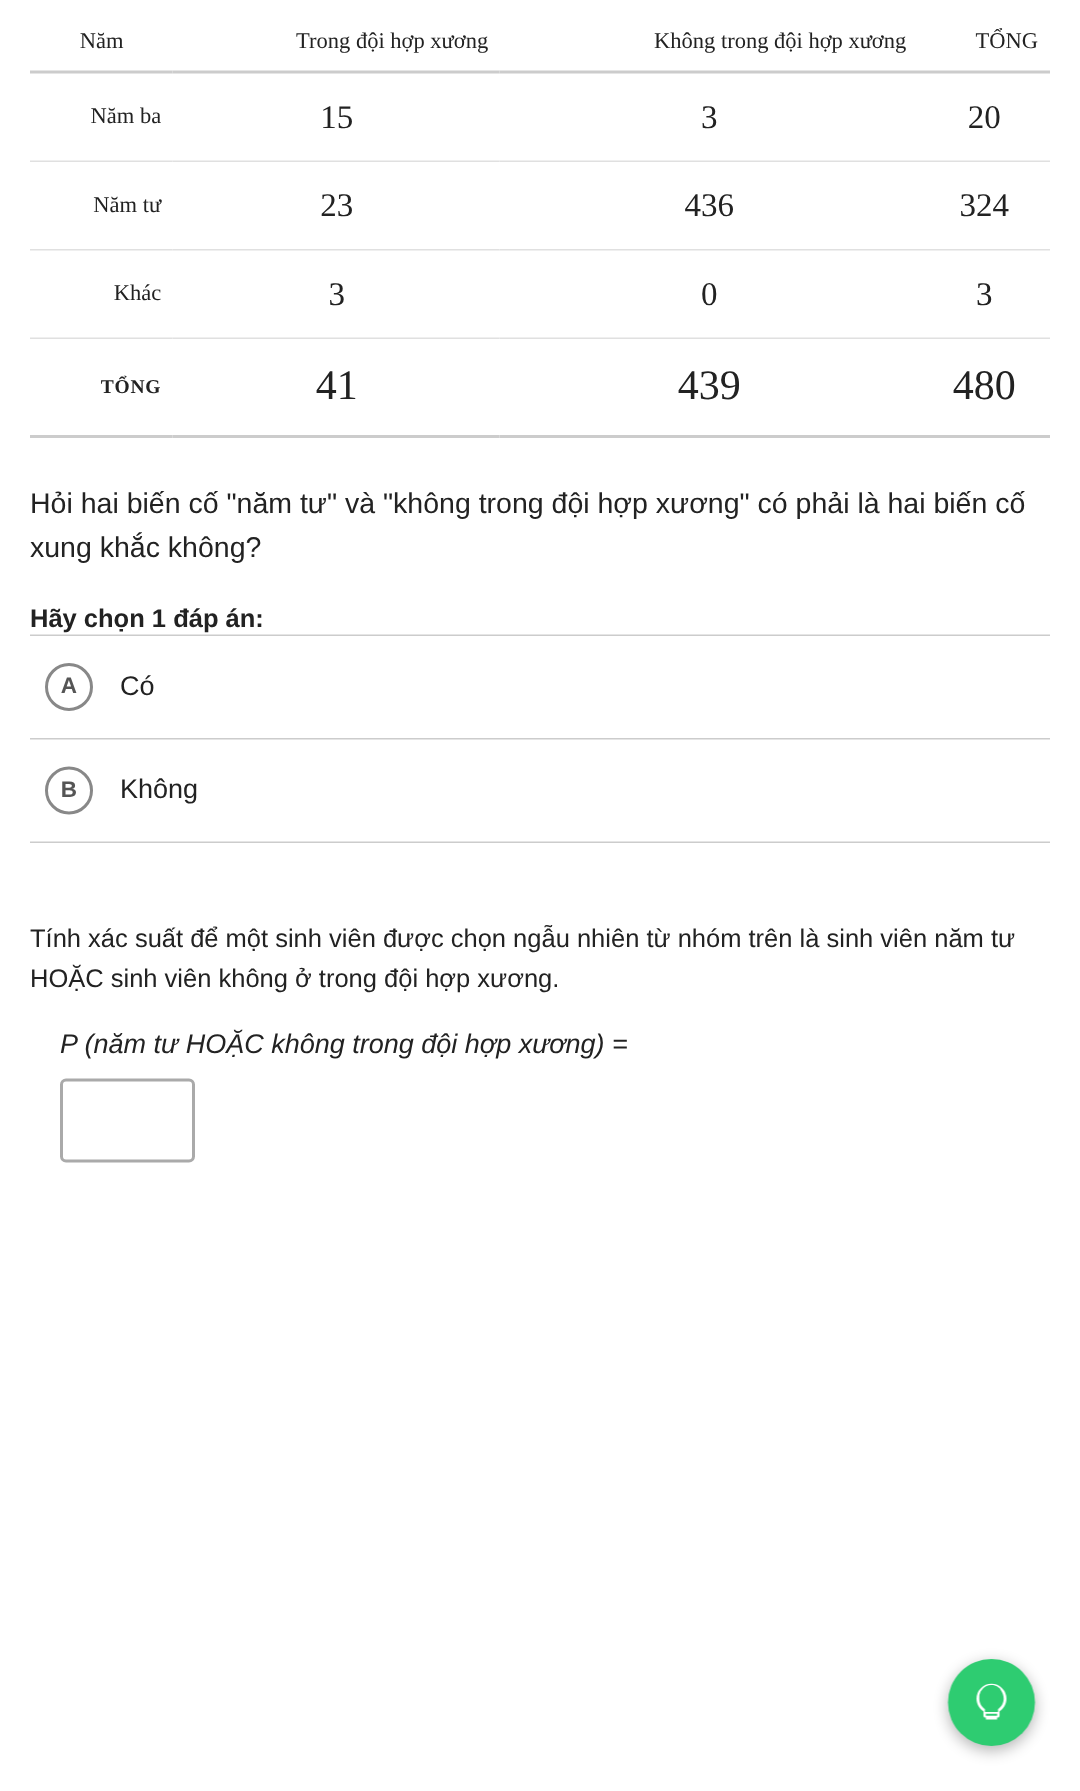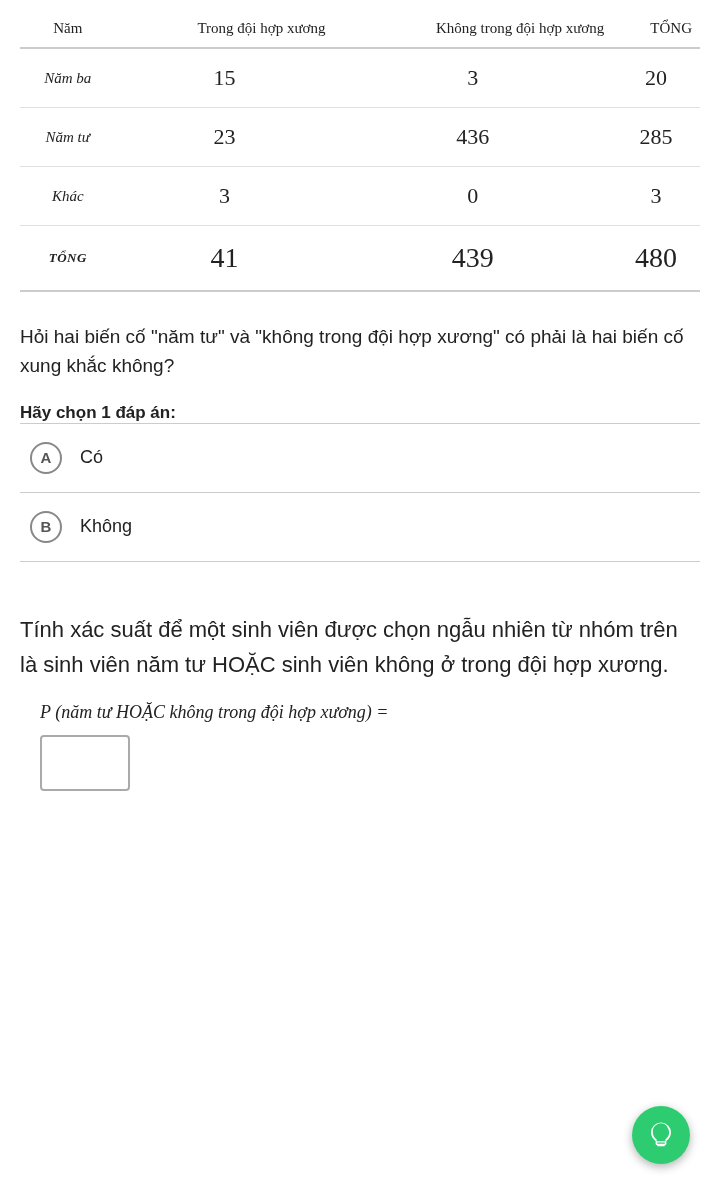--- a/index.html
+++ b/index.html
@@ -38,24 +38,23 @@
     }
 
     tbody tr td {
       padding: 16px 8px;
       text-align: center;
       font-size: 22px;
       border-bottom: 1px solid #e0e0e0;
     }
 
     tbody tr td:first-child {
-      text-align: center;
+      text-align: right;
       font-size: 15px;
       vertical-align: middle;
-      font-style: italic;
     }
 
     tbody tr.total-row td {
       font-size: 28px;
     }
 
     tbody tr.total-row td:first-child {
       font-size: 13px;
       font-weight: bold;
       text-transform: uppercase;
@@ -112,29 +111,29 @@
       flex-shrink: 0;
       color: #555;
     }
 
     
     .second-question {
       padding: 30px 20px 10px 20px;
     }
 
     .second-question-text {
-      font-size: 22px;
+      font-size: 17px;
       line-height: 1.6;
       font-family: Arial, sans-serif;
       margin-bottom: 20px;
     }
 
     .formula-line {
       font-size: 18px;
-      font-family: Liberation Serif, serif;
+      font-family: Liberation Sans, sans-serif;
       font-style: italic;
       padding: 0 20px;
       margin-bottom: 12px;
     }
 
     .answer-box {
       width: 90px;
       height: 56px;
       border: 2px solid #aaa;
       border-radius: 4px;
@@ -186,21 +185,21 @@
       <tr>
         <td>Năm ba</td>
         <td>15</td>
         <td>3</td>
         <td>20</td>
       </tr>
       <tr>
         <td>Năm tư</td>
         <td>23</td>
         <td>436</td>
-        <td>285</td>
+        <td>324</td>
       </tr>
       <tr>
         <td>Khác</td>
         <td>3</td>
         <td>0</td>
         <td>3</td>
       </tr>
       <tr class="total-row tong-row">
         <td>TỔNG</td>
         <td>41</td>

